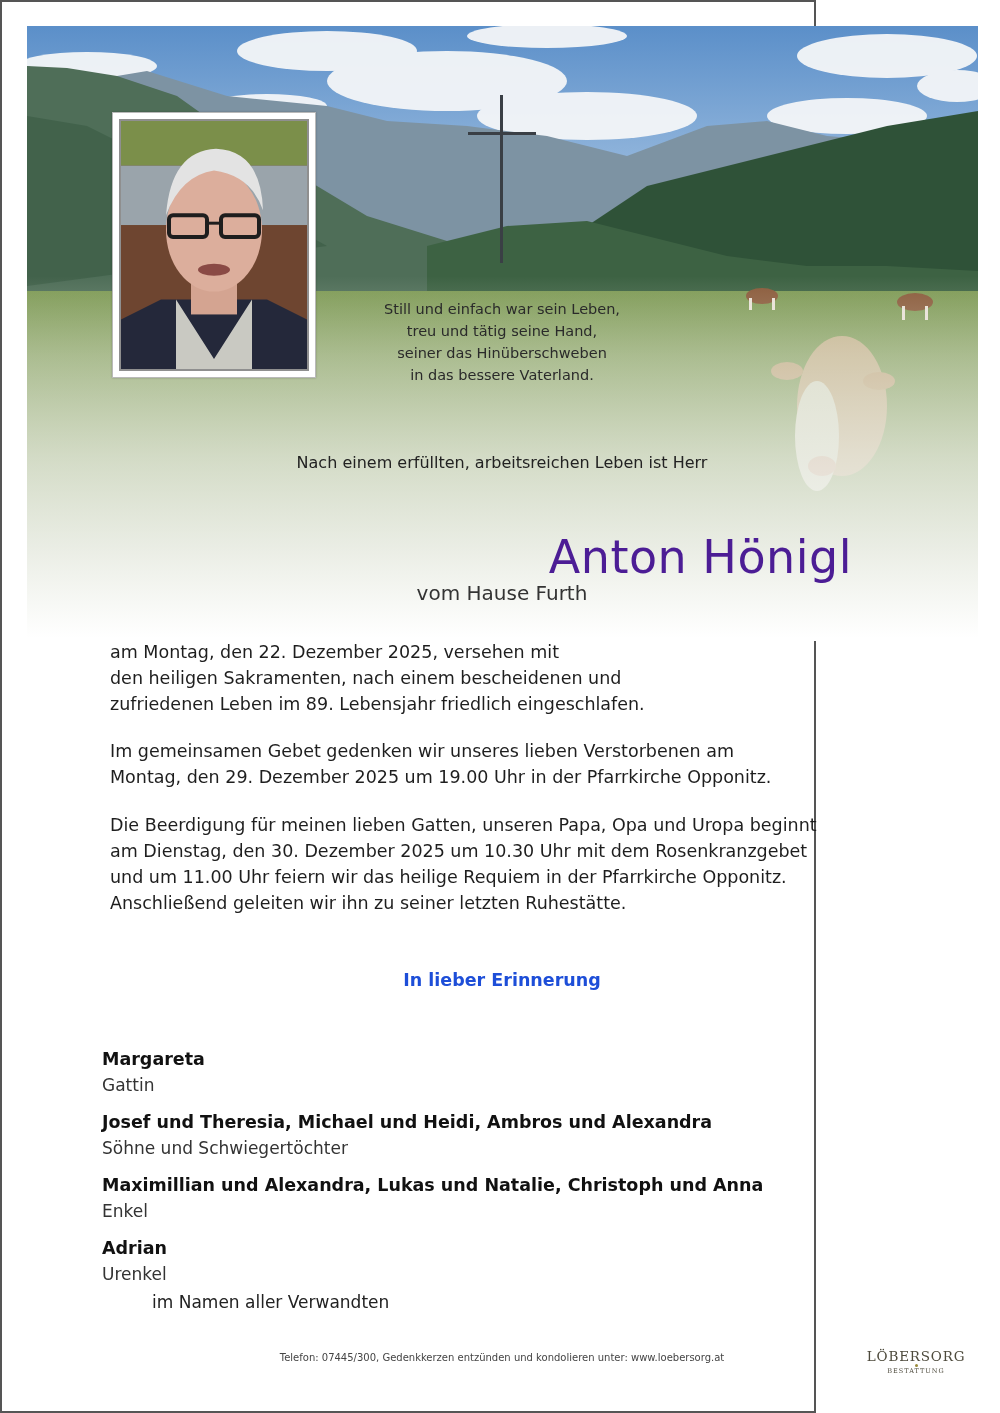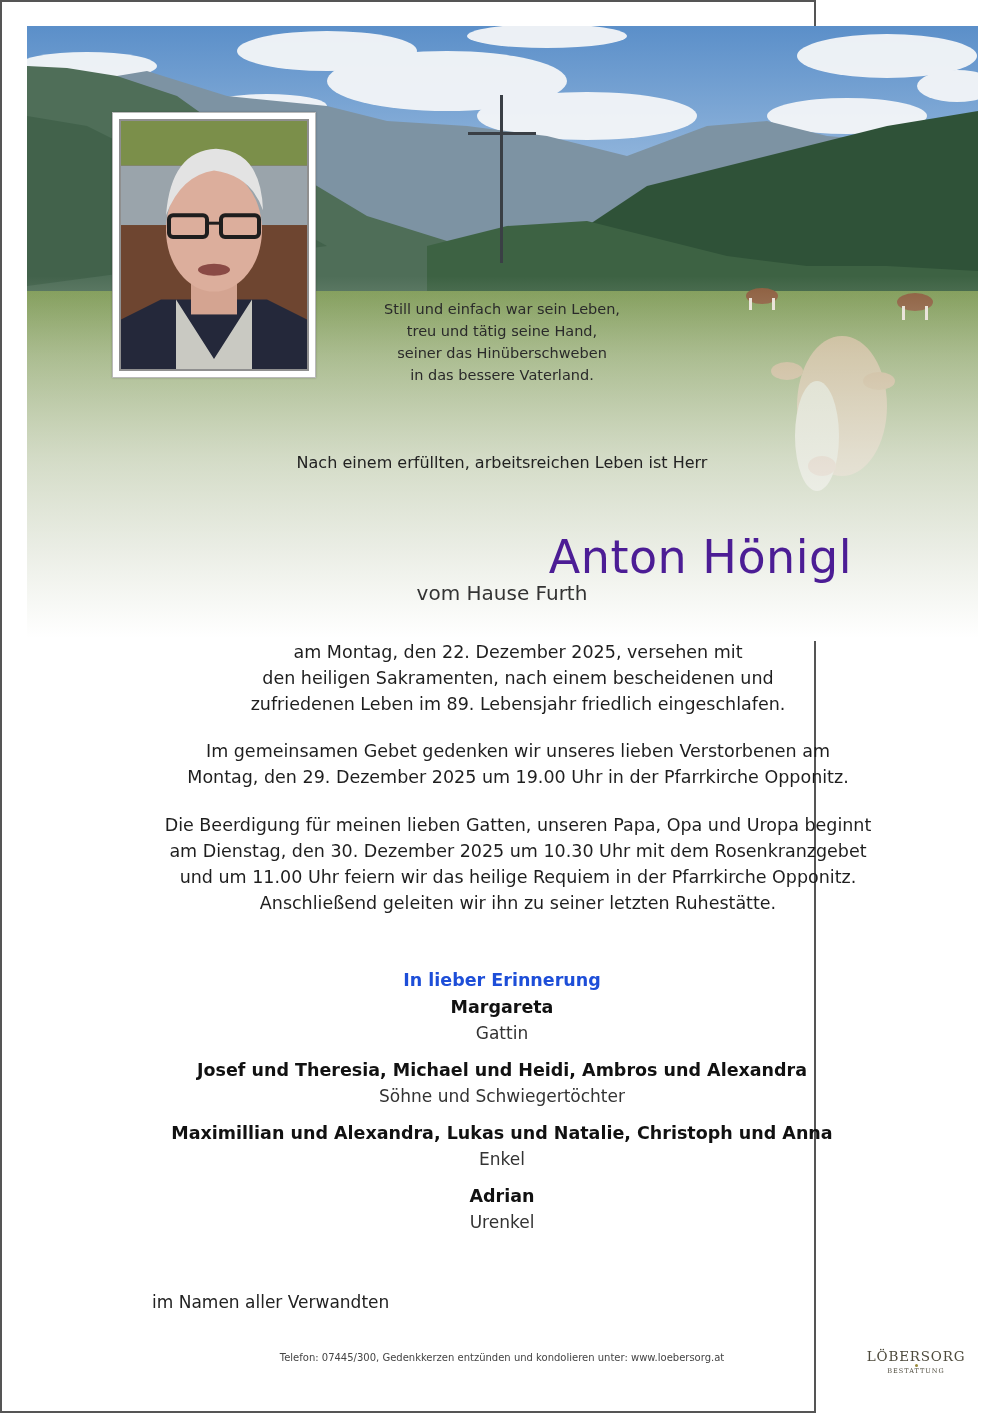--- a/index.html
+++ b/index.html
@@ -61,34 +61,34 @@
     .name {
       position: absolute; left: 150px; top: 510px; width: 700px;
       text-align: right; font-size: 46px; color: #4c1d95; letter-spacing: 0.5px; font-weight: normal; margin-top: 18px;
     }
     .origin {
       position: absolute; left: 150px; top: 579px; width: 700px;
       text-align: center; font-size: 20px; color: #333;
     }
 
     .para {
-      position: absolute; left: 116px; width: 800px; text-align: center;
+      position: absolute; left: 108px; width: 800px; text-align: left;
       font-size: 17.5px; line-height: 26px; color: #1e1e1e;
     }
     .para div { white-space: nowrap; }
     .p1 { top: 637px; }
     .p2 { top: 736px; }
     .p3 { top: 810px; }
 
     .memory {
       position: absolute; left: 150px; top: 968px; width: 700px;
       text-align: center; font-size: 17.5px; color: #1d4ed8; font-weight: bold;
     }
 
-    .mourners { position: absolute; left: 100px; top: 992px; width: 800px; text-align: center; }
+    .mourners { position: absolute; left: 100px; top: 1044px; width: 800px; }
     .mourner { height: 63px; }
     .mourner .names { font-size: 17.5px; line-height: 26px; font-weight: bold; color: #111; white-space: nowrap; }
     .mourner .rel { font-size: 17px; line-height: 26px; color: #333; }
 
     .closing {
       position: absolute; left: 150px; top: 1290px; width: 700px;
       text-align: left; font-size: 17px; color: #222;
     }
 
     .footer-text {

